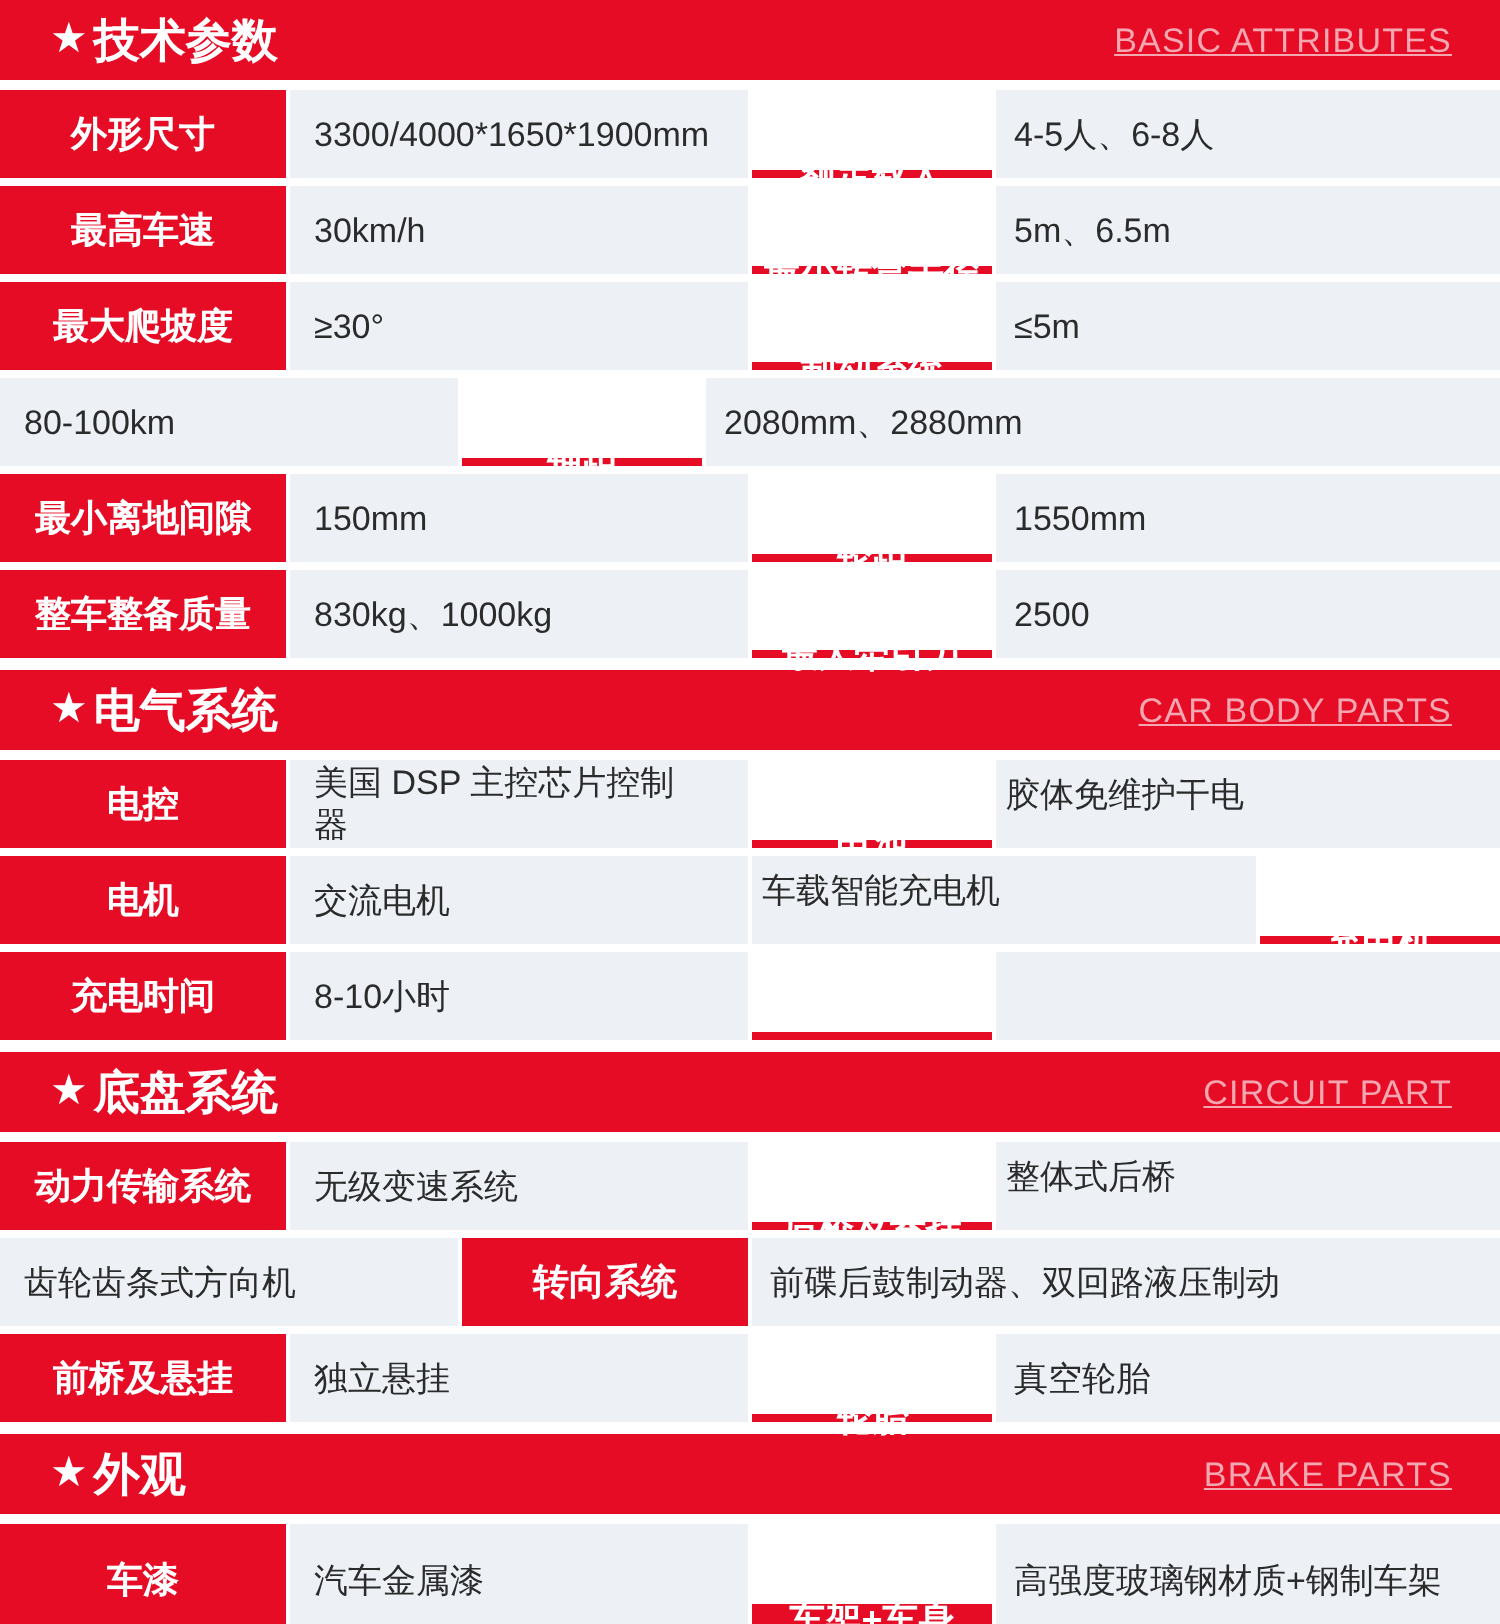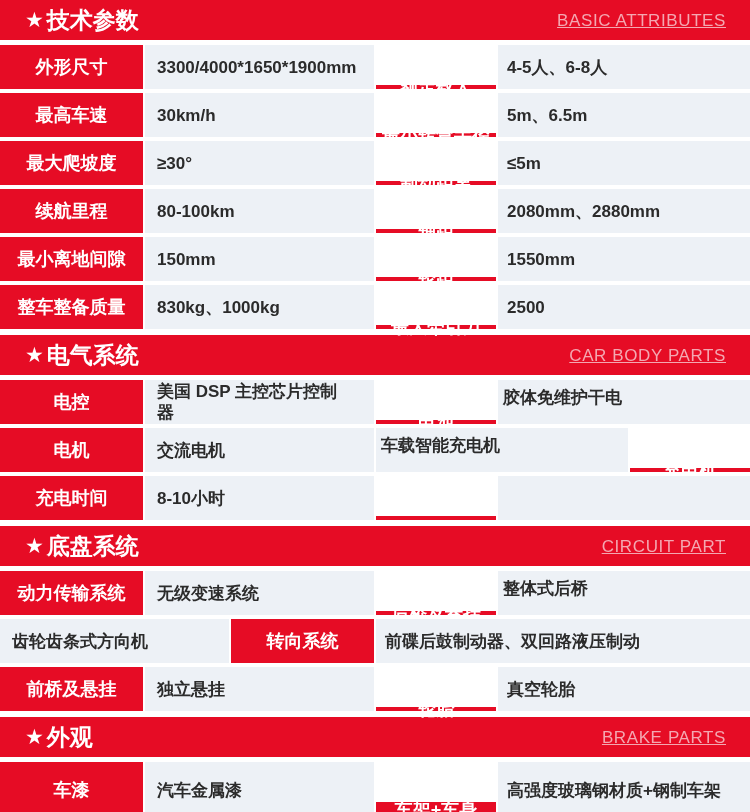--- a/index.html
+++ b/index.html
@@ -27,21 +27,21 @@
   .cell{box-sizing:border-box;display:flex;align-items:center;}
   .lab{
     background:var(--red,#e60c25);color:#ffffff;
     font-weight:700;font-size:18px;justify-content:center;text-align:left;
     padding:0 4px;
   }
   .lab1{width:143px;}
   .lab2{width:120px;margin-top:40px;}
   .val{
     background:var(--cellbg,#edf1f6);color:#2b2b2b;
-    font-size:17px;font-weight:700;line-height:21px;
+    font-size:17px;font-weight:400;line-height:21px;
     padding-left:12px;padding-right:20px;
   }
   .val1{width:229px;}
   .val2{flex:1;padding-left:9px;}
   .nudge{padding-left:5px;padding-bottom:9px;}
   
   .section:last-child .sec-rows .row:last-child{height:56px;}
 </style>
 </head>
 <body>
@@ -65,25 +65,24 @@
           </div>
           <div class="row">
             <div class="cell lab lab1">最高车速</div>
             <div class="cell val val1">30km/h</div>
             <div class="cell lab lab2">最小转弯半径</div>
             <div class="cell val val2">5m、6.5m</div>
           </div>
           <div class="row">
             <div class="cell lab lab1">最大爬坡度</div>
             <div class="cell val val1">≥30°</div>
-            <div class="cell lab lab2">制动距离</div>
+            <div class="cell lab lab2">制动系统</div>
             <div class="cell val val2">≤5m</div>
           </div>
           <div class="row">
-            <div class="cell lab lab1">续航里程</div>
             <div class="cell val val1">80-100km</div>
             <div class="cell lab lab2">轴距</div>
             <div class="cell val val2">2080mm、2880mm</div>
           </div>
           <div class="row">
             <div class="cell lab lab1">最小离地间隙</div>
             <div class="cell val val1">150mm</div>
             <div class="cell lab lab2">轮距</div>
             <div class="cell val val2">1550mm</div>
           </div>

